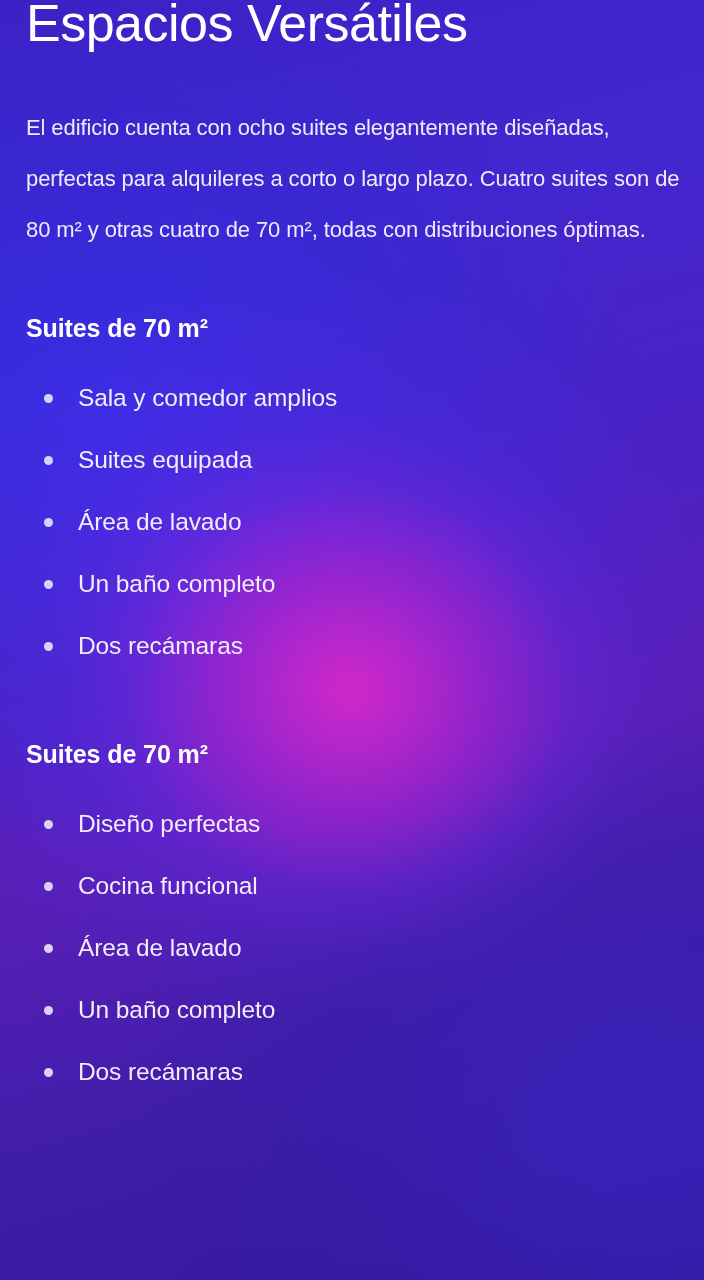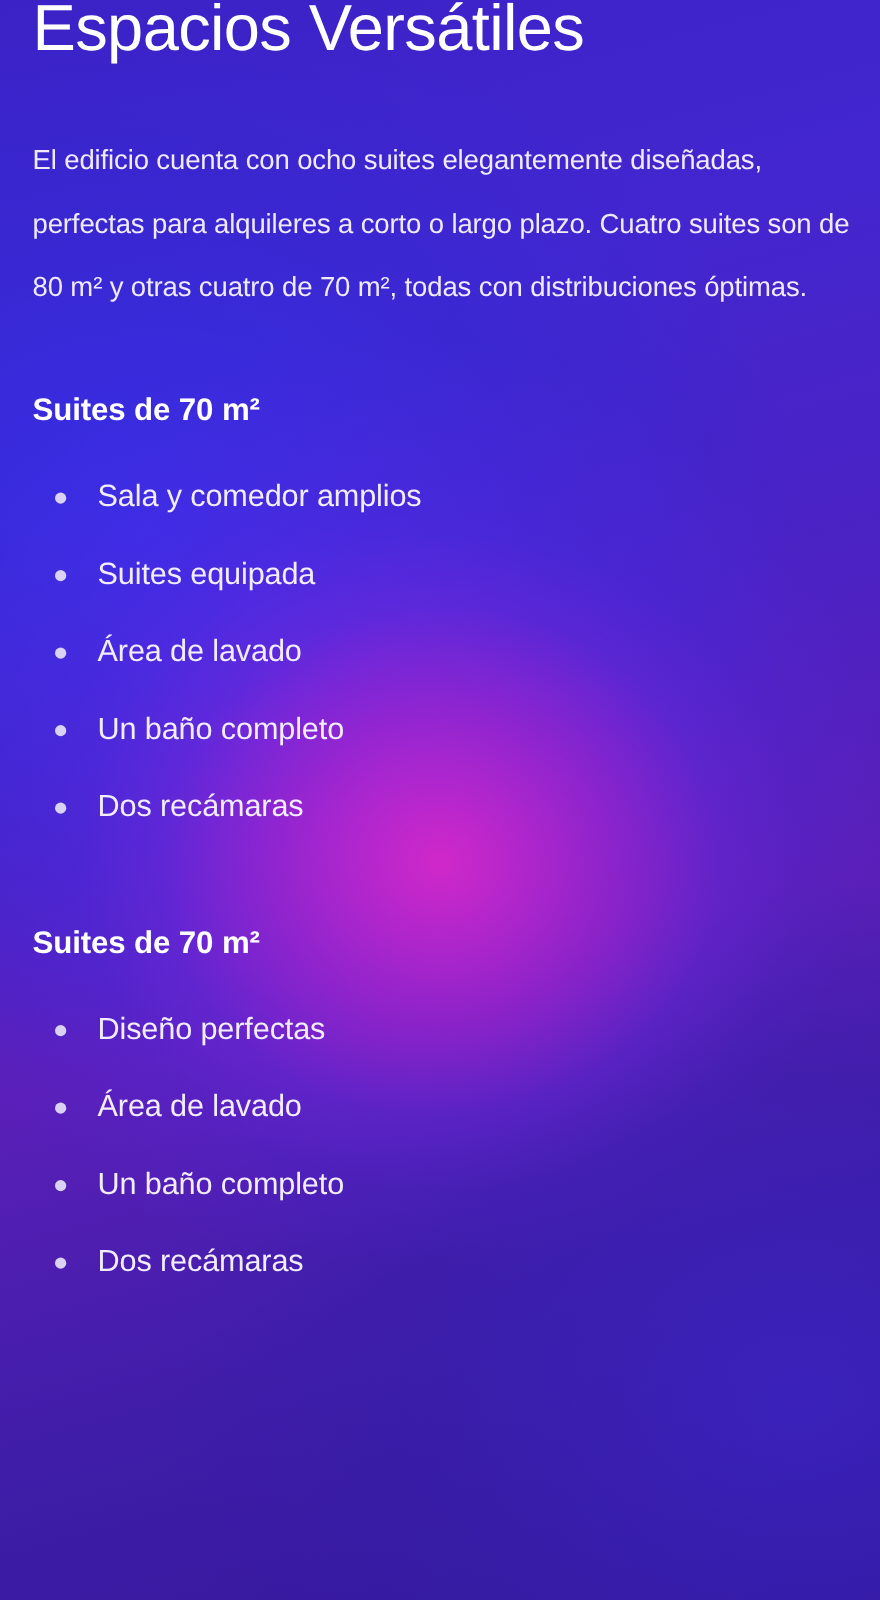--- a/index.html
+++ b/index.html
@@ -123,20 +123,24 @@
     </ul>
 
     <h2 class="sec-70">Suites de 70 m²</h2>
     <ul>
       <li>
         <span class="dot"></span>
         <span>Diseño perfectas</span>
       </li>
       <li>
         <span class="dot"></span>
+        <span>Cocina funcional</span>
+      </li>
+      <li>
+        <span class="dot"></span>
         <span>Área de lavado</span>
       </li>
       <li>
         <span class="dot"></span>
         <span>Un baño completo</span>
       </li>
       <li>
         <span class="dot"></span>
         <span>Dos recámaras</span>
       </li>

